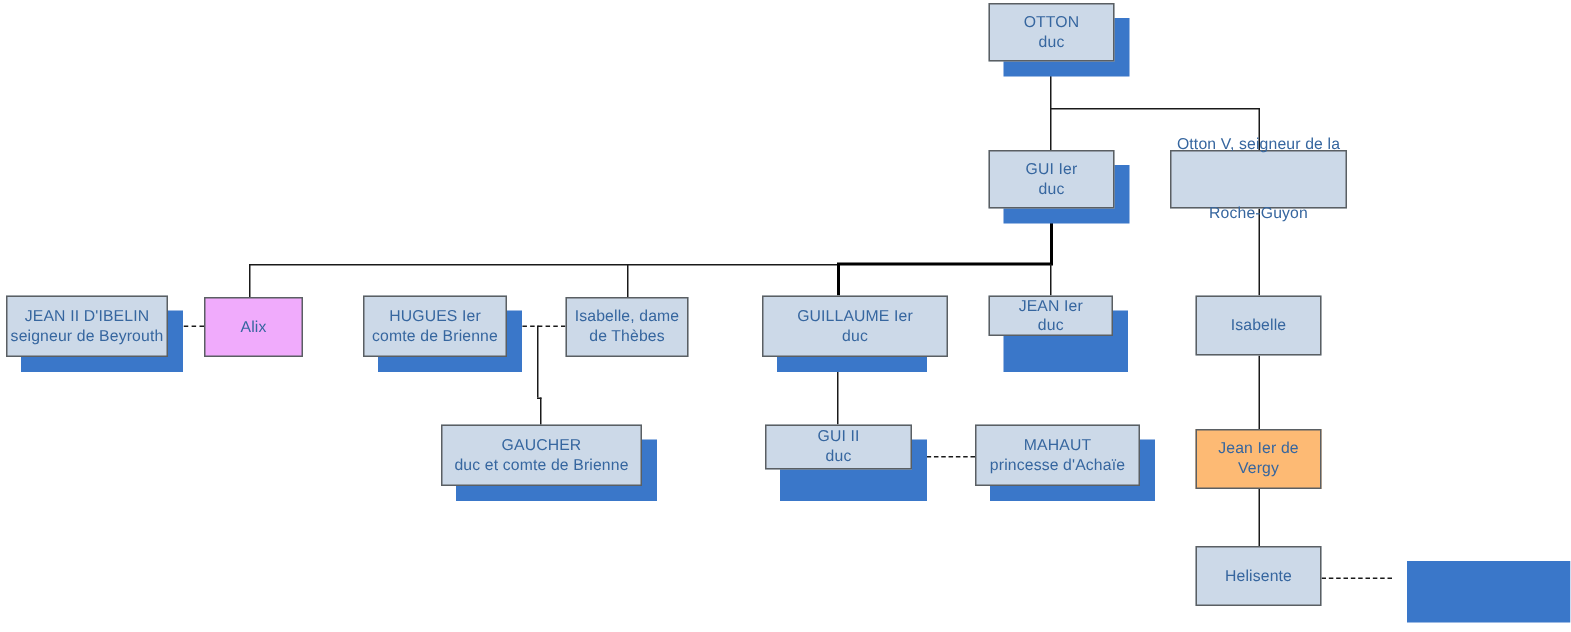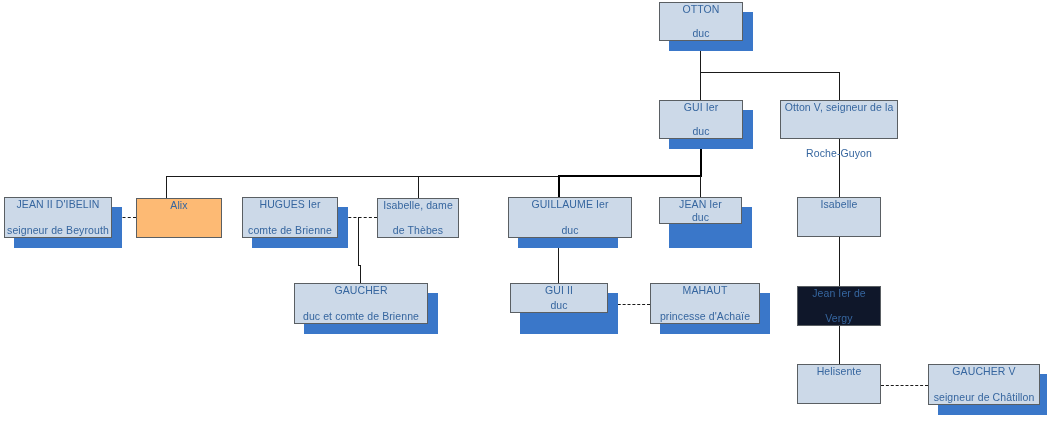--- a/index.html
+++ b/index.html
@@ -26,21 +26,21 @@
   }
   
   .node{
     position:absolute;
     box-sizing:border-box;
     background:#ccd9e8;
     border:1px solid #5a5f63;
     display:flex;
     flex-direction:column;
     align-items:center;
-    justify-content:space-between;
+    justify-content:center;
     color:#36669f;
     font-size:10.5px;
     line-height:13px;
     text-align:center;
     letter-spacing:0.1px;
     z-index:5;
   }
   .node .l1,.node .l2{display:block;white-space:nowrap;}
   .node.wrap .l1,.node.wrap .l2{white-space:normal;}
   .shadow{
@@ -87,21 +87,21 @@
     </div>
     <div class="node wrap" style="left: 780px; top: 100px; width: 118px; height: 39px; background: rgb(204, 217, 232); border-color: rgb(90, 95, 99); color: rgb(54, 102, 159); gap: 33px;">
       <span class="l1">Otton V, seigneur de la</span>
       <span class="l2">Roche-Guyon</span>
     </div>
     <div class="shadow" style="left: 14px; top: 207px; width: 108px; height: 41px; background: rgb(58, 119, 201);"></div>
     <div class="node wrap" style="left: 4px; top: 197px; width: 108px; height: 41px; background: rgb(204, 217, 232); border-color: rgb(90, 95, 99); color: rgb(54, 102, 159);">
       <span class="l1">JEAN II D'IBELIN</span>
       <span class="l2">seigneur de Beyrouth</span>
     </div>
-    <div class="node" style="left: 136px; top: 198px; width: 86px; height: 40px; background: #fdba74; border-color: rgb(90, 95, 99); color: rgb(54, 102, 159);">
+    <div class="node" style="left: 136px; top: 198px; width: 66px; height: 40px; background: #f0abfc; border-color: rgb(90, 95, 99); color: rgb(54, 102, 159);">
       <span class="l1">Alix</span>
     </div>
     <div class="shadow" style="left: 252px; top: 207px; width: 96px; height: 41px; background: rgb(58, 119, 201);"></div>
     <div class="node wrap" style="left: 242px; top: 197px; width: 96px; height: 41px; background: rgb(204, 217, 232); border-color: rgb(90, 95, 99); color: rgb(54, 102, 159);">
       <span class="l1">HUGUES Ier</span>
       <span class="l2">comte de Brienne</span>
     </div>
     <div class="node wrap" style="left: 377px; top: 198px; width: 82px; height: 40px; background: rgb(204, 217, 232); border-color: rgb(90, 95, 99); color: rgb(54, 102, 159);">
       <span class="l1">Isabelle, dame</span>
       <span class="l2">de Thèbes</span>
@@ -127,25 +127,21 @@
     <div class="shadow" style="left: 520px; top: 293px; width: 98px; height: 41px; background: rgb(58, 119, 201);"></div>
     <div class="node" style="left: 510px; top: 283px; width: 98px; height: 30px; background: rgb(204, 217, 232); border-color: rgb(90, 95, 99); color: rgb(54, 102, 159);">
       <span class="l1">GUI II</span>
       <span class="l2">duc</span>
     </div>
     <div class="shadow" style="left: 660px; top: 293px; width: 110px; height: 41px; background: rgb(58, 119, 201);"></div>
     <div class="node wrap" style="left: 650px; top: 283px; width: 110px; height: 41px; background: rgb(204, 217, 232); border-color: rgb(90, 95, 99); color: rgb(54, 102, 159);">
       <span class="l1">MAHAUT</span>
       <span class="l2">princesse d'Achaïe</span>
     </div>
-    <div class="node" style="left: 797px; top: 286px; width: 84px; height: 40px; background: #0f172a; border-color: rgb(90, 95, 99); color: rgb(54, 102, 159);">
+    <div class="node" style="left: 797px; top: 286px; width: 84px; height: 40px; background: #fdba74; border-color: rgb(90, 95, 99); color: rgb(54, 102, 159);">
       <span class="l1">Jean Ier de</span>
       <span class="l2">Vergy</span>
     </div>
     <div class="node" style="left: 797px; top: 364px; width: 84px; height: 40px; background: rgb(204, 217, 232); border-color: rgb(90, 95, 99); color: rgb(54, 102, 159);">
       <span class="l1">Helisente</span>
     </div>
     <div class="shadow" style="left: 938px; top: 374px; width: 112px; height: 41px; background: rgb(58, 119, 201);"></div>
-    <div class="node wrap" style="left: 928px; top: 364px; width: 112px; height: 41px; background: rgb(204, 217, 232); border-color: rgb(90, 95, 99); color: rgb(54, 102, 159);">
-      <span class="l1">GAUCHER V</span>
-      <span class="l2">seigneur de Châtillon</span>
-    </div>
   </div>
 
 </body></html>

